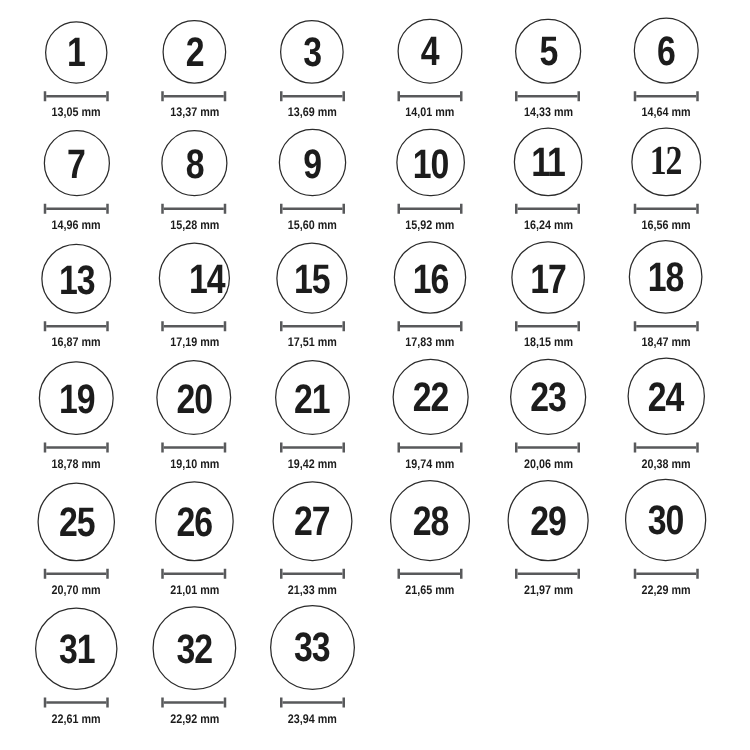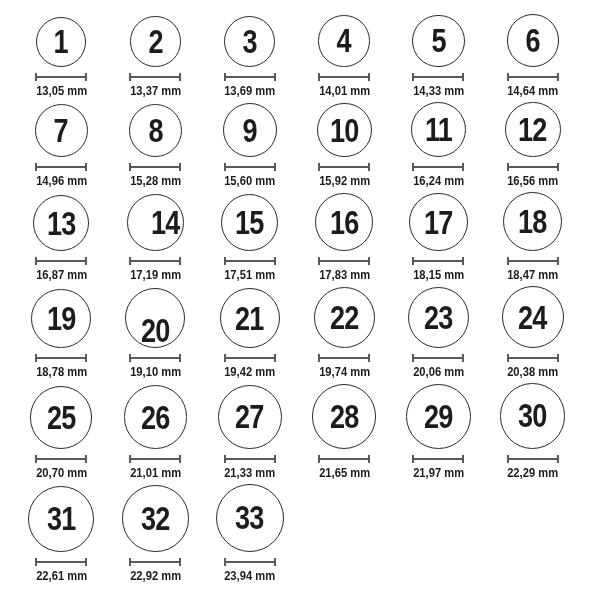--- a/index.html
+++ b/index.html
@@ -62,21 +62,21 @@
     left: 0;
     right: 0;
     top: 3px;
     height: 2px;
     background: #58595b;
   }
   .label {
     margin-top: 3px;
     height: 14px;
     line-height: 14px;
-    font-size: 13px;
+    font-size: 10px;
     font-weight: bold;
     color: #1b1b1b;
     white-space: nowrap;
   }
   .label span {
     display: inline-block;
     transform: scaleX(0.86);
     transform-origin: 50% 50%;
   }
 </style>
@@ -168,21 +168,21 @@
 
   <div class="cell">
     <div class="circle" style="width: 55.2px; height: 55.2px;">
       <span class="num">11</span>
     </div>
     <div class="dimline"></div>
     <div class="label"><span>16,24 mm</span></div>
   </div>
 
   <div class="cell">
-    <div class="circle" style="width: 55.8px; height: 55.8px;">
+    <div class="circle" style="width: 55.8px; height: 55.8px; font-family: Liberation Serif, serif;">
       <span class="num">12</span>
     </div>
     <div class="dimline"></div>
     <div class="label"><span>16,56 mm</span></div>
   </div>
 </div>
     <div class="row">
   <div class="cell">
     <div class="circle" style="width: 56.3px; height: 56.3px;">
       <span class="num">13</span>
@@ -234,21 +234,21 @@
     <div class="row">
   <div class="cell">
     <div class="circle" style="width: 59.4px; height: 59.4px; align-items: center;">
       <span class="num">19</span>
     </div>
     <div class="dimline"></div>
     <div class="label"><span>18,78 mm</span></div>
   </div>
 
   <div class="cell">
-    <div class="circle" style="width: 60px; height: 60px; align-items: flex-end;">
+    <div class="circle" style="width: 60px; height: 60px;">
       <span class="num">20</span>
     </div>
     <div class="dimline"></div>
     <div class="label"><span>19,10 mm</span></div>
   </div>
 
   <div class="cell">
     <div class="circle" style="width: 60.5px; height: 60.5px;">
       <span class="num">21</span>
     </div>

